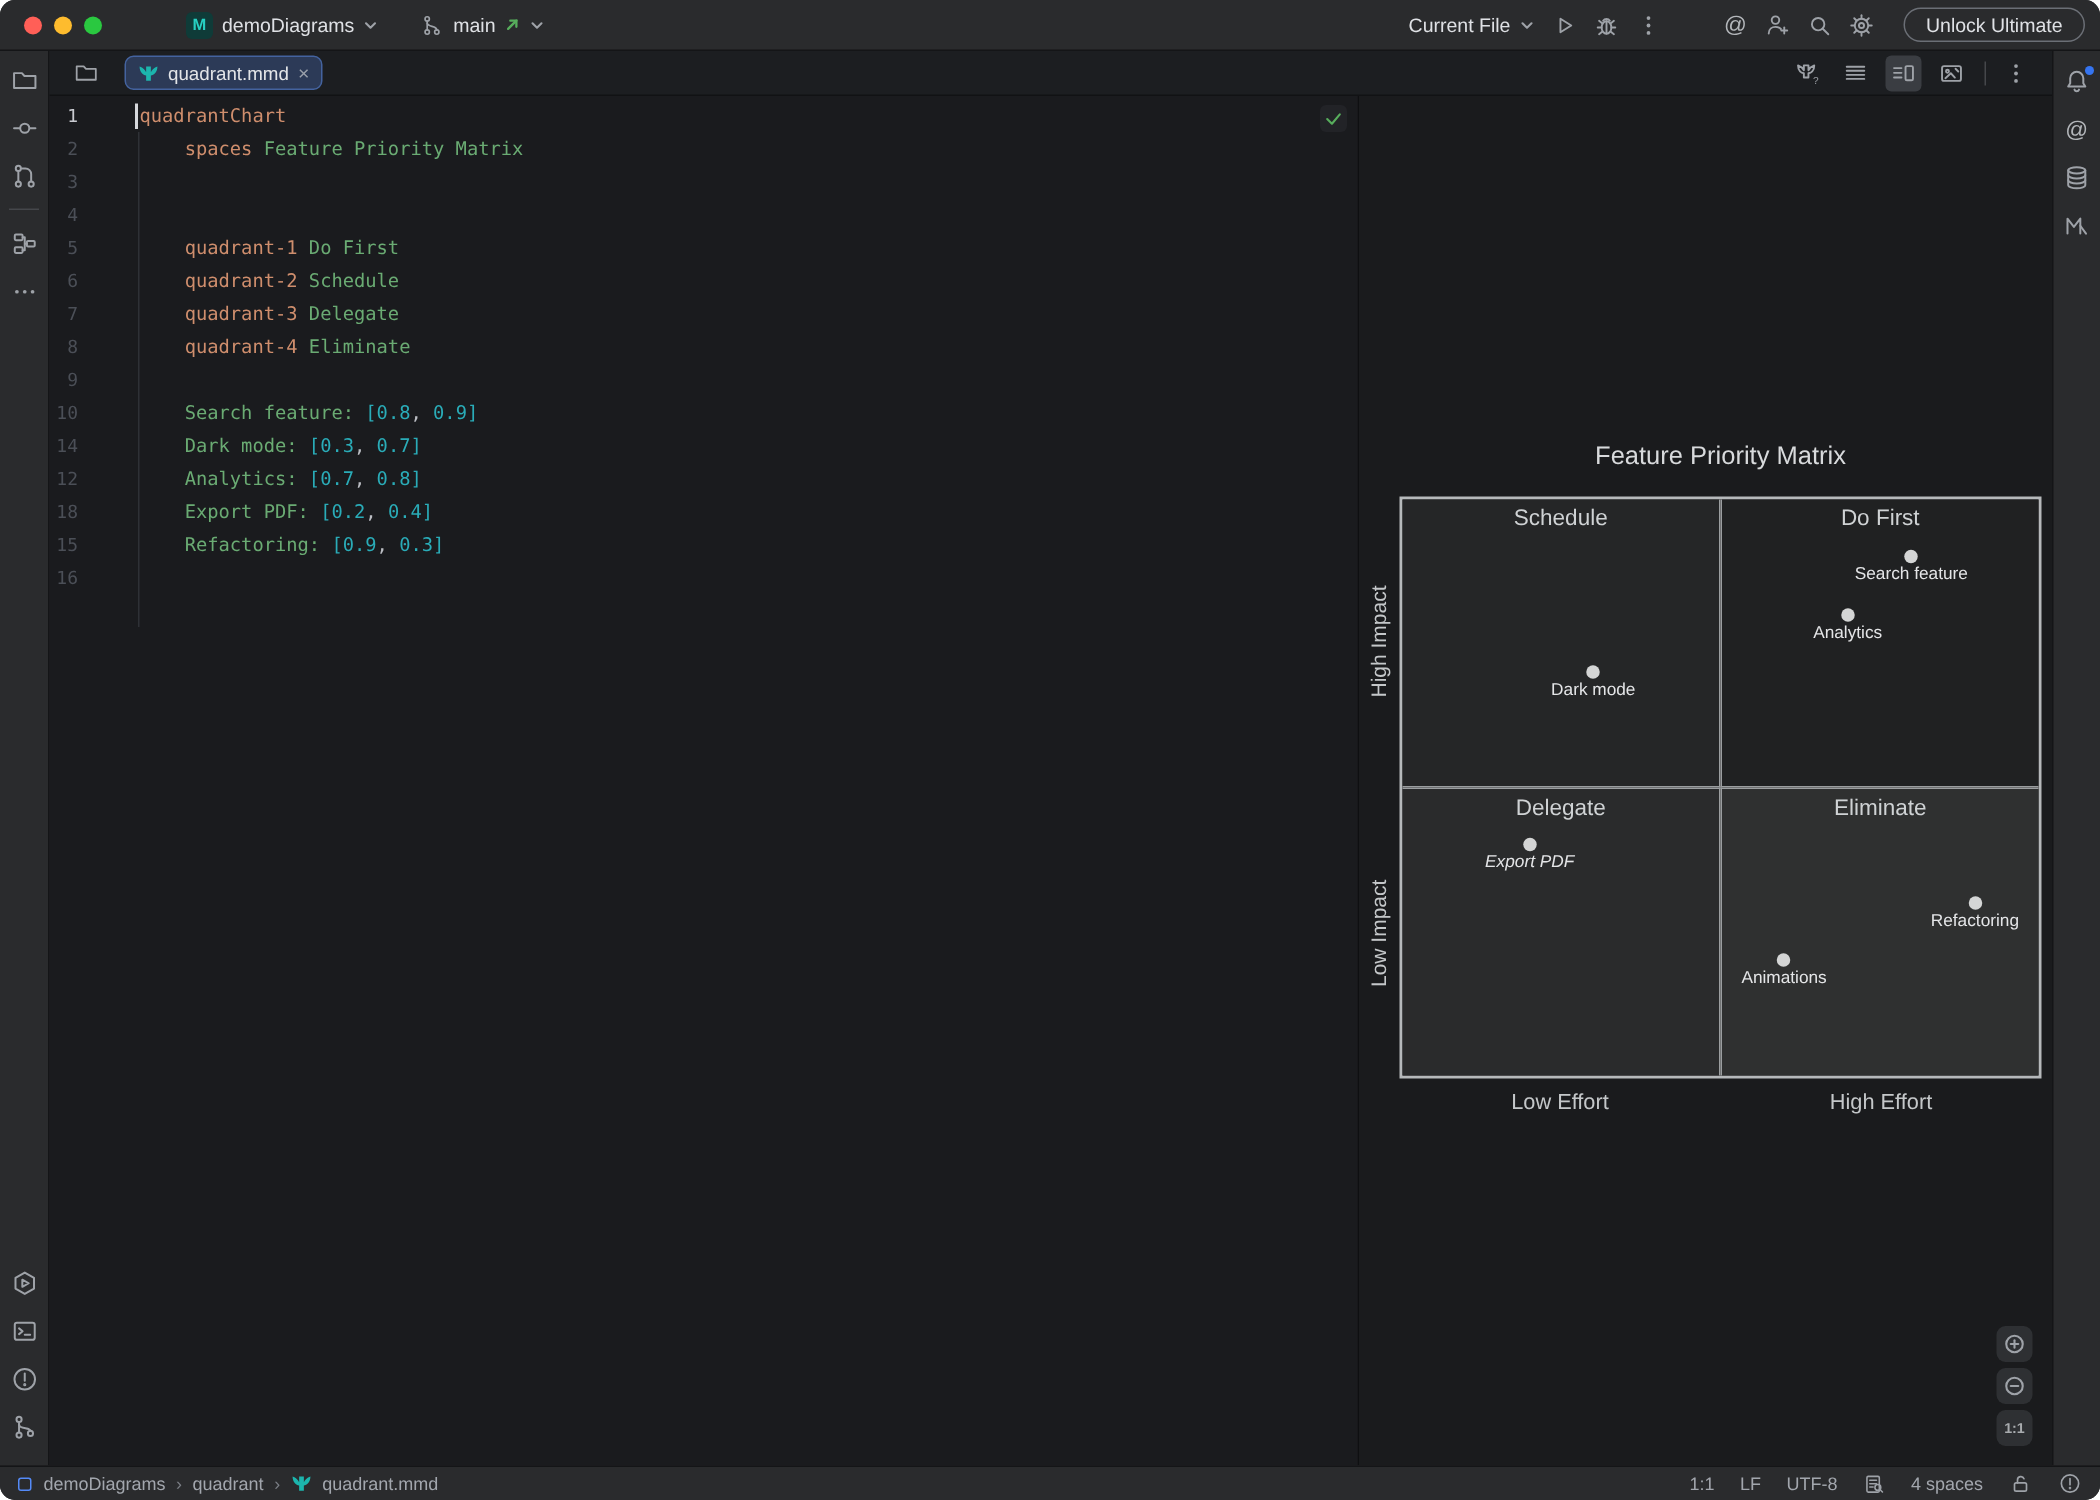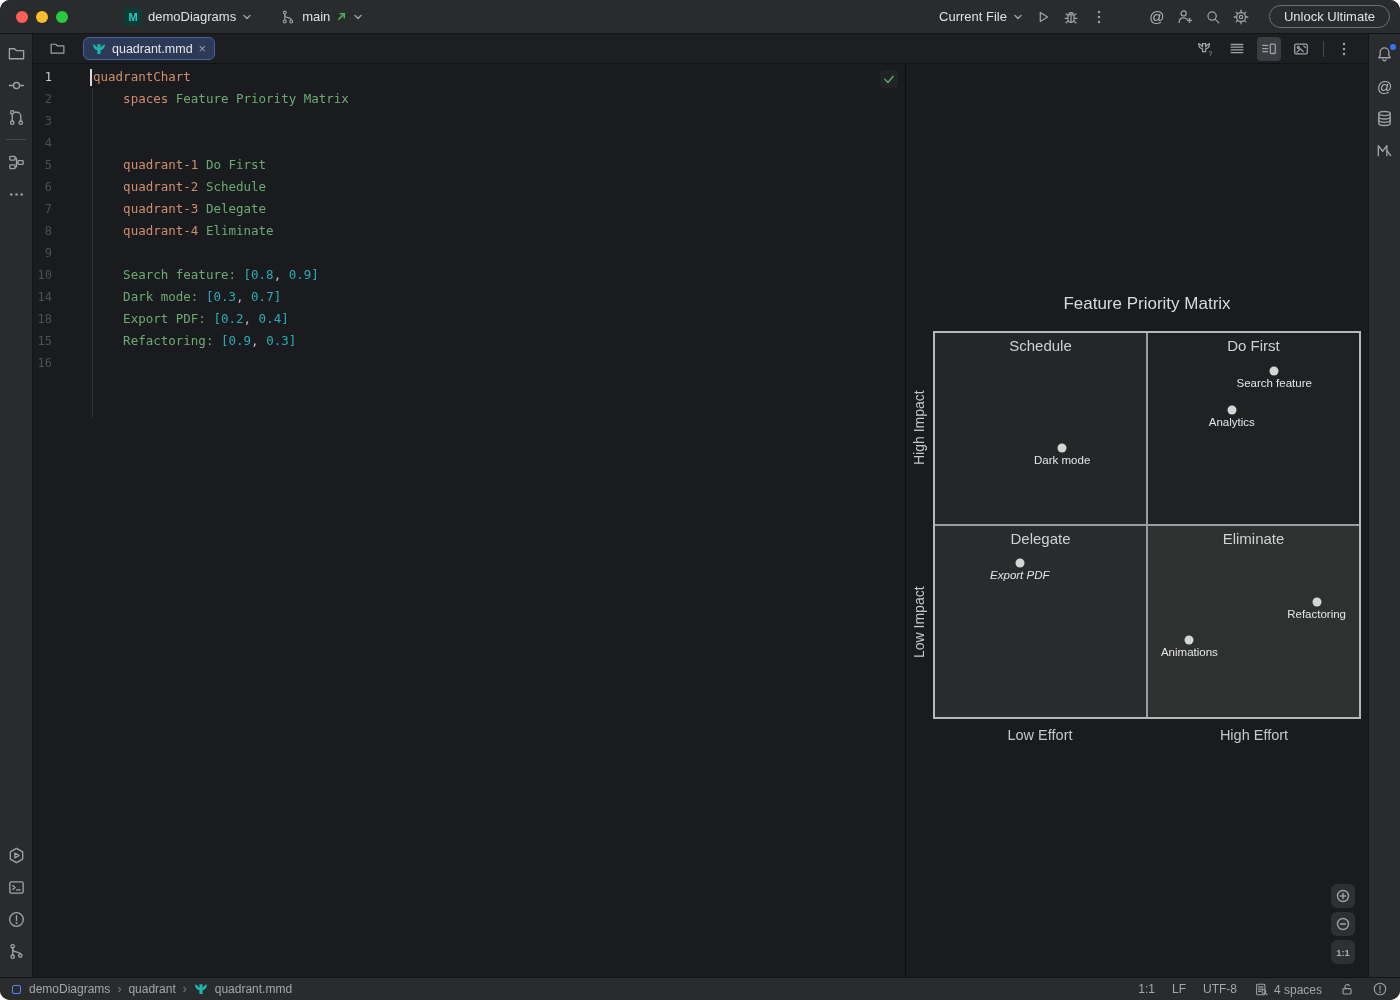--- a/index.html
+++ b/index.html
@@ -71,21 +71,21 @@
   .zoomctl{position:absolute;left:425px;width:24px;height:24px;border-radius:6px;background:#2e3033;display:flex;align-items:center;justify-content:center;color:#a8abae}
   .zoomctl.zin{top:820px}.zoomctl.zout{top:848px}.zoomctl.zreset{top:876px;font-size:9.5px;font-weight:bold}
 
   
   .statusbar{height:23px;flex:0 0 23px;background:#2a2b2d;border-top:1px solid #141517;display:flex;align-items:center;padding:0 12px;font-size:12px;color:#a2a6ad}
   .bc{display:flex;align-items:center;gap:7px}
   .bc-sep{color:#7a7e85}
   .crumb{color:#a2a6ad}
   .module-ico{width:9px;height:9px;border:1.5px solid #548af7;border-radius:2px;margin-right:8px}
   .sb-right{margin-left:auto;display:flex;align-items:center;gap:17px}
-  .sb-item{display:flex;align-items:flex-end;gap:5px}
+  .sb-item{display:flex;align-items:center;gap:17px}
 </style>
 </head>
 <body>
 
 <div class="app">
 
   <div class="titlebar">
     <div class="traffic">
       <span class="tl red"></span>
       <span class="tl yellow"></span>
@@ -358,20 +358,24 @@
                 <span class="ln">9</span>
                 <span class="codetext"></span>
               </div>
               <div class="code-line">
                 <span class="ln">10</span>
                 <span class="codetext"><span>    </span><span class="tok-txt">Search feature: </span><span class="tok-num">[</span><span class="tok-num">0.8</span><span class="tok-pun">, </span><span class="tok-num">0.9</span><span class="tok-num">]</span></span>
               </div>
               <div class="code-line">
                 <span class="ln">14</span>
                 <span class="codetext"><span>    </span><span class="tok-txt">Dark mode: </span><span class="tok-num">[</span><span class="tok-num">0.3</span><span class="tok-pun">, </span><span class="tok-num">0.7</span><span class="tok-num">]</span></span>
+              </div>
+              <div class="code-line">
+                <span class="ln">12</span>
+                <span class="codetext"><span>    </span><span class="tok-txt">Analytics: </span><span class="tok-num">[</span><span class="tok-num">0.7</span><span class="tok-pun">, </span><span class="tok-num">0.8</span><span class="tok-num">]</span></span>
               </div>
               <div class="code-line">
                 <span class="ln">18</span>
                 <span class="codetext"><span>    </span><span class="tok-txt">Export PDF: </span><span class="tok-num">[</span><span class="tok-num">0.2</span><span class="tok-pun">, </span><span class="tok-num">0.4</span><span class="tok-num">]</span></span>
               </div>
               <div class="code-line">
                 <span class="ln">15</span>
                 <span class="codetext"><span>    </span><span class="tok-txt">Refactoring: </span><span class="tok-num">[</span><span class="tok-num">0.9</span><span class="tok-pun">, </span><span class="tok-num">0.3</span><span class="tok-num">]</span></span>
               </div>
               <div class="code-line">

